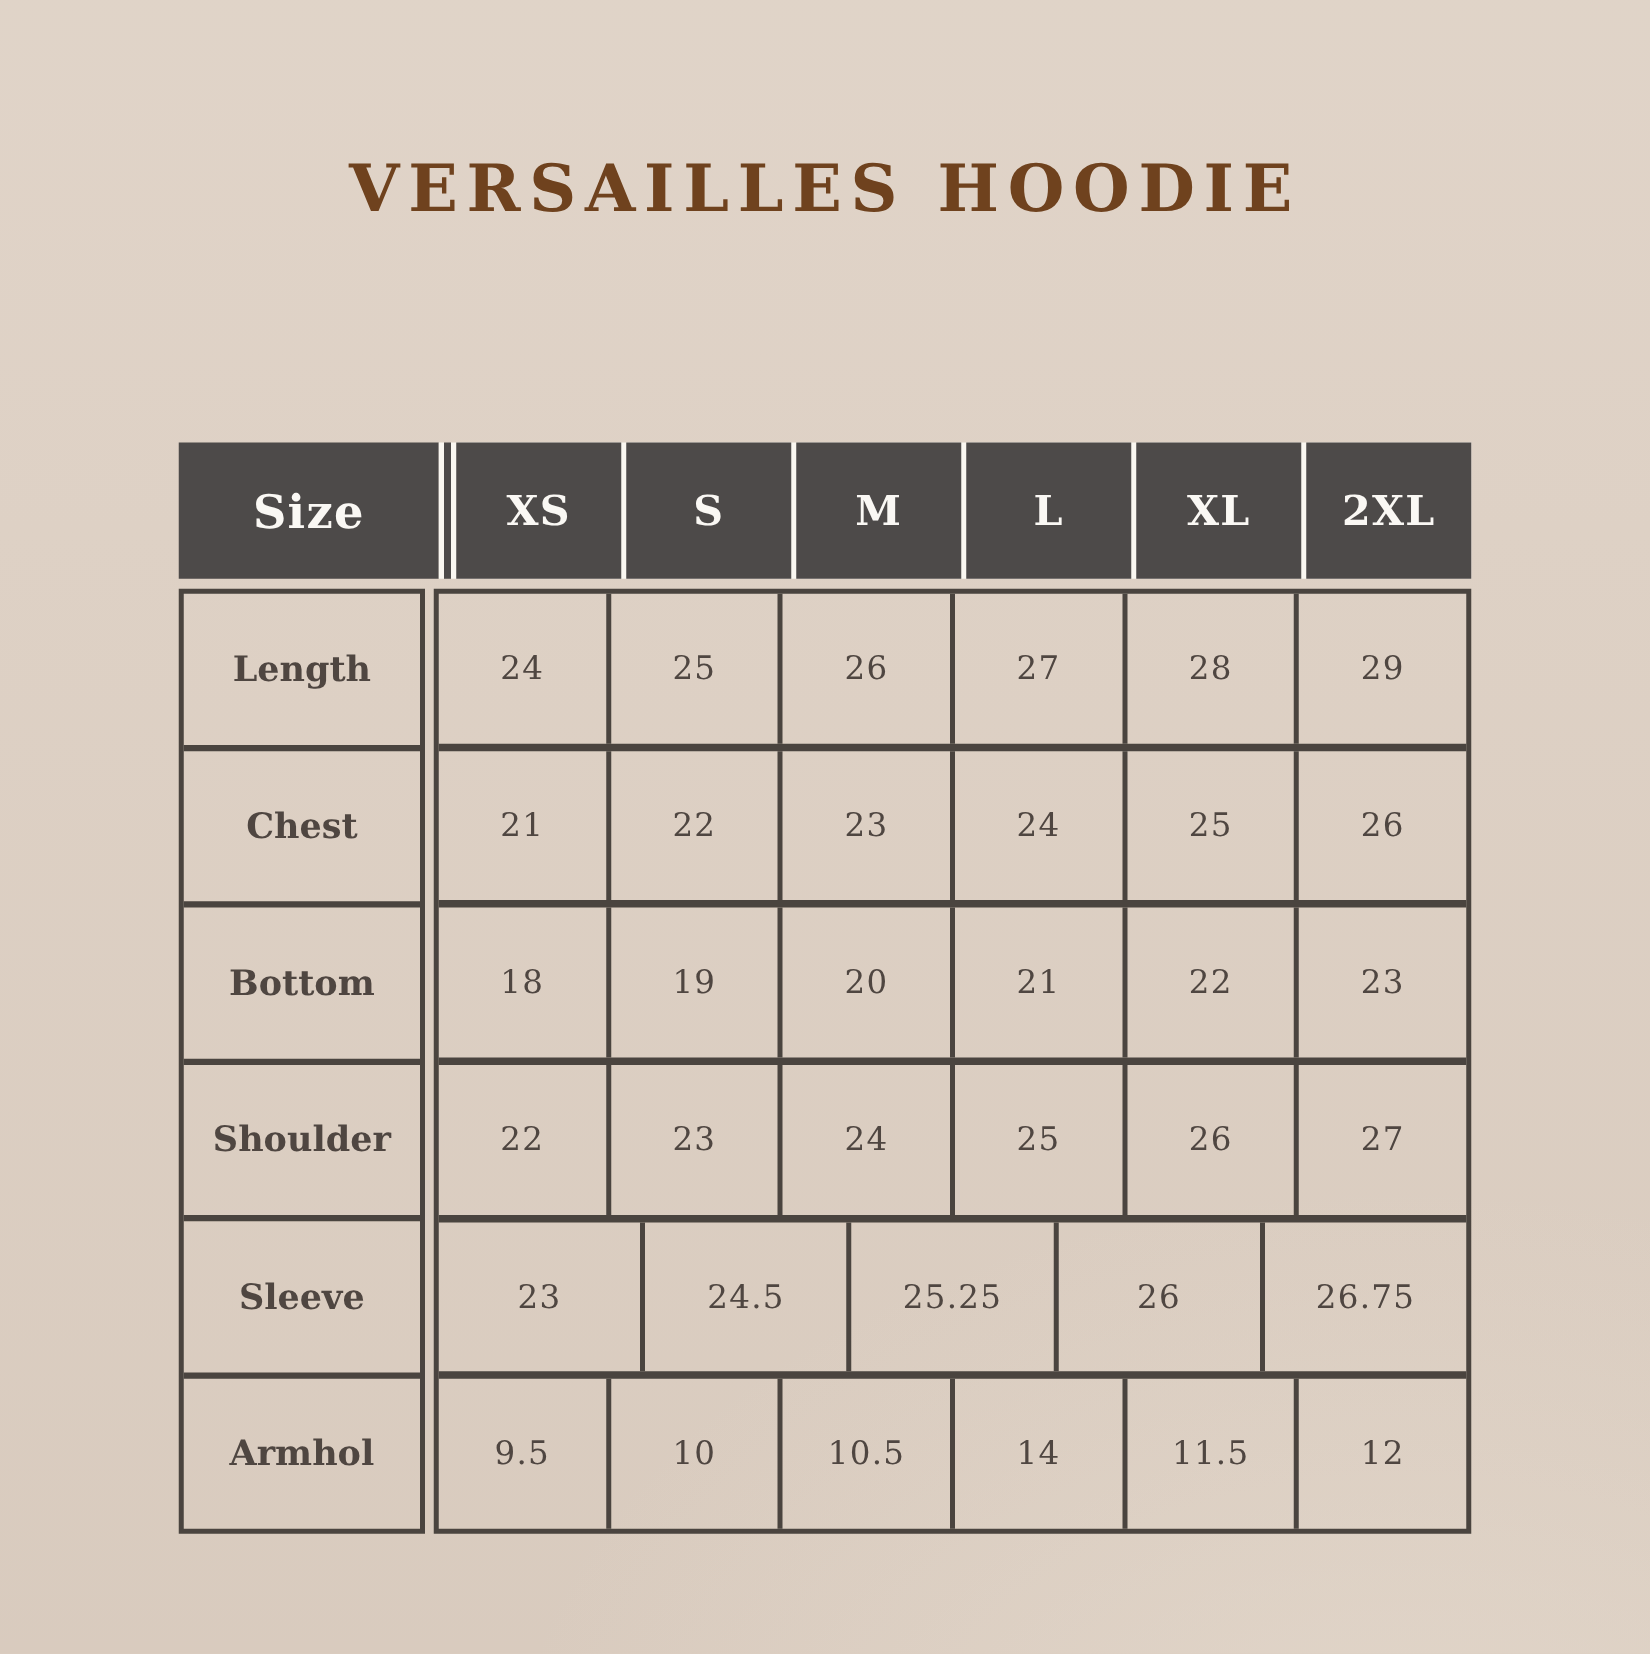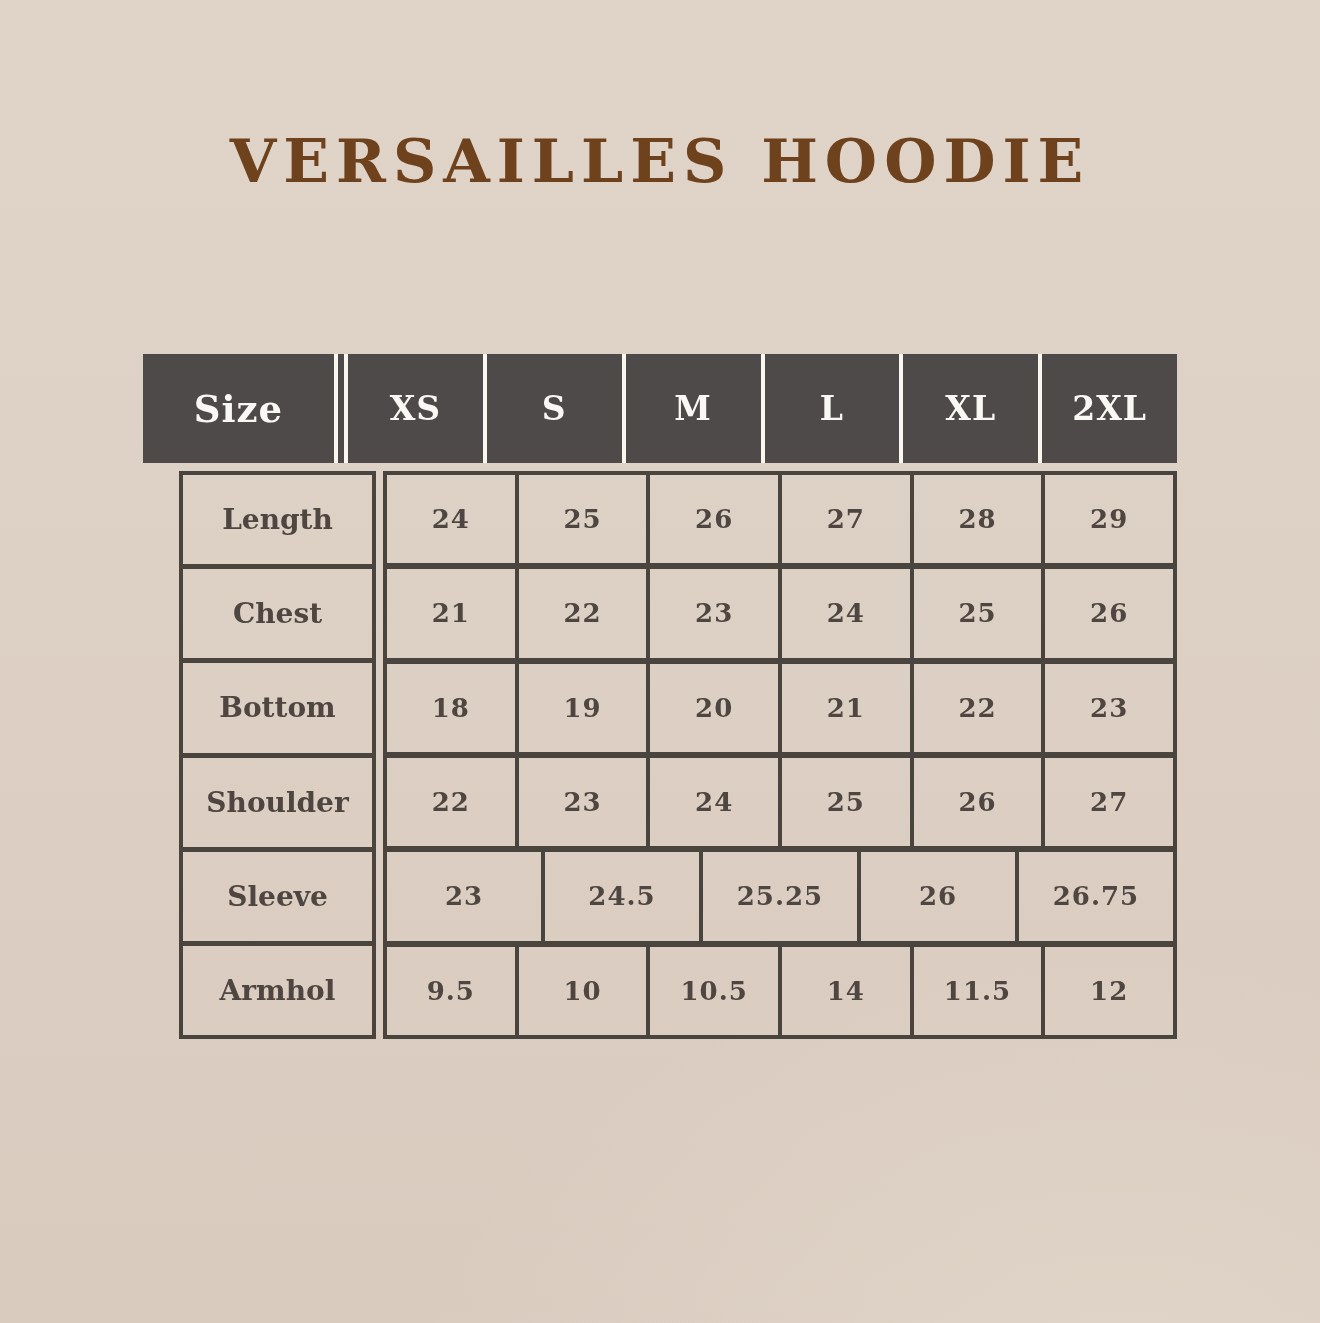--- a/index.html
+++ b/index.html
@@ -21,21 +21,21 @@
       radial-gradient(1200px 800px at 85% 108%, rgba(232,222,210,0.55), rgba(232,222,210,0) 60%),
       linear-gradient(180deg, rgba(255,255,255,0.10), rgba(0,0,0,0.02));
     pointer-events: none;
   }
   .title {
     position: absolute;
     top: 86px;
     left: 0;
     width: 100%;
     text-align: center;
-    font-size: 60px;
+    font-size: 52px;
     font-weight: bold;
     letter-spacing: 7px;
     color: var(--title, #6f421e);
     white-space: nowrap;
   }
   .size-table {
     position: absolute;
     left: 143px;
     top: 354px;
     width: 1034px;
@@ -50,21 +50,21 @@
     color: var(--header-text, #faf8f4);
     display: flex;
     align-items: center;
     justify-content: center;
     font-weight: bold;
     font-size: 33px;
     letter-spacing: 1px;
   }
   .hcell.size-corner {
     flex: none;
-    width: 191px;
+    width: 208px;
     font-size: 37px;
   }
   .hspacer {
     flex: none;
     width: 14px;
     background: linear-gradient(90deg,
       var(--sep, #faf7f1) 0 4px,
       var(--header-bg, #4d4a49) 4px 10px,
       var(--sep, #faf7f1) 10px 14px);
   }
@@ -73,22 +73,21 @@
     display: flex;
     gap: 4px;
     background: var(--sep, #faf7f1);
     justify-content: flex-end;
   }
   .header-sizes .hcell { flex: 1; }
   
   .table-body {
     margin-top: 8px;
     display: flex;
-    height: 568px;
-    margin-left: 36px;
+    height: 756px;
   }
   .label-col {
     flex: none;
     width: 197px;
     box-sizing: border-box;
     border: 4px solid var(--border, #4a443f);
     display: flex;
     flex-direction: column;
     margin-right: 7px;
   }
@@ -114,21 +113,21 @@
     flex: 1;
     display: flex;
     border-top: 6px solid var(--border, #4a443f);
   }
   .drow:first-child { border-top: none; }
   .dcell {
     flex: 1;
     display: flex;
     align-items: center;
     justify-content: center;
-    font-weight: bold;
+    font-weight: normal;
     font-size: 26px;
     letter-spacing: 1px;
     color: var(--text, #4f4641);
     border-left: 4px solid var(--border, #4a443f);
   }
   .dcell:first-child { border-left: none; }
 </style>
 </head>
 <body style="--bg: #ddcfc2; --title: #6f421e; --header-bg: #4d4a49; --header-text: #faf8f4; --sep: #faf7f1; --border: #4a443f; --text: #4f4641;">
 

